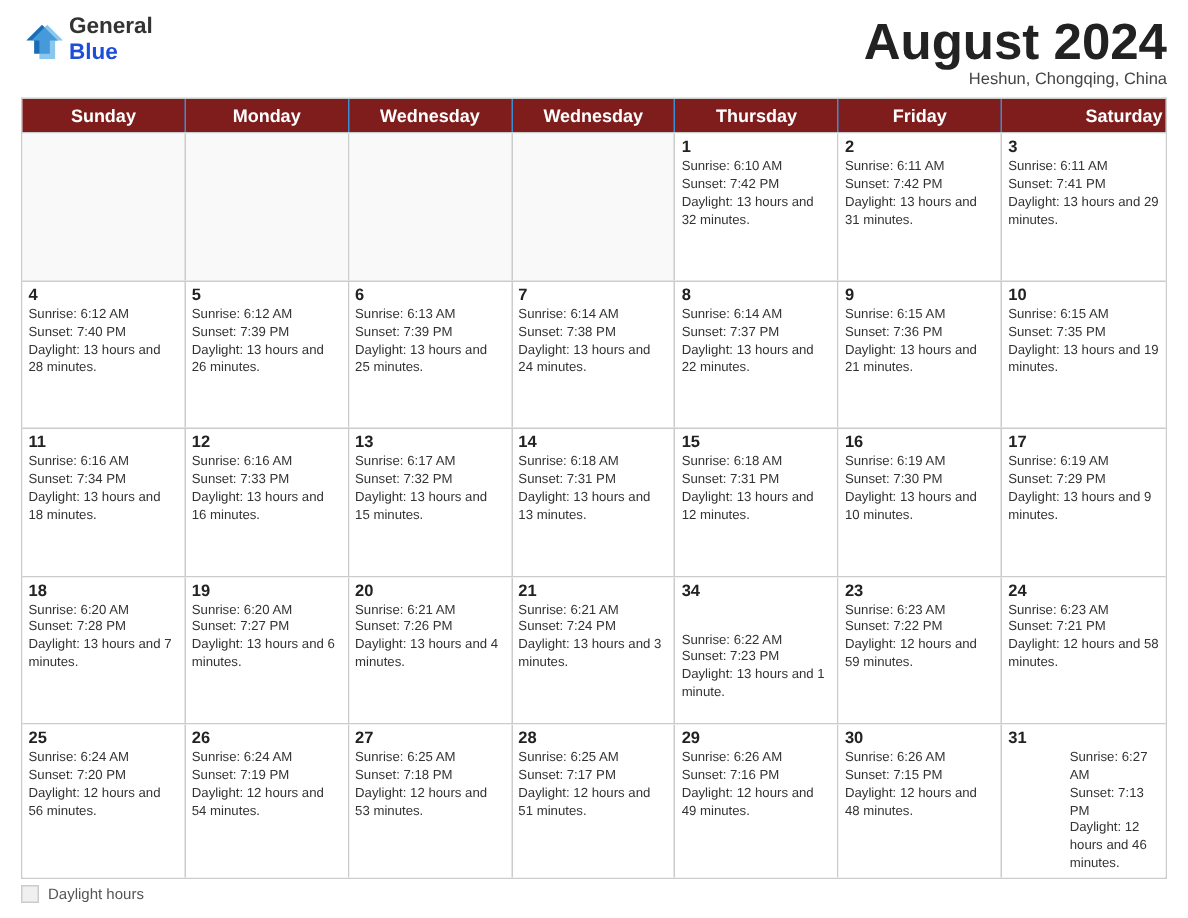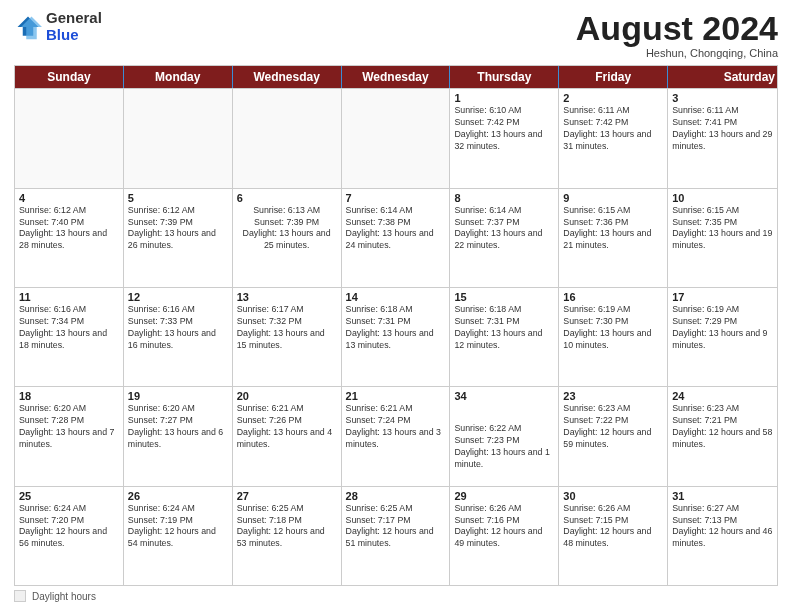--- a/index.html
+++ b/index.html
@@ -194,21 +194,21 @@
 Daylight: 13 hours and 28 minutes.</div>
           </div>
           <div class="cal-cell">
             <span class="day-num">5</span>
             <div class="day-info" style="white-space: pre-line;">Sunrise: 6:12 AM
 Sunset: 7:39 PM
 Daylight: 13 hours and 26 minutes.</div>
           </div>
           <div class="cal-cell">
             <span class="day-num">6</span>
-            <div class="day-info" style="white-space: pre-line; text-align: center;">Sunrise: 6:13 AM
+            <div class="day-info" style="white-space: pre-line;">Sunrise: 6:13 AM
 Sunset: 7:39 PM
 Daylight: 13 hours and 25 minutes.</div>
           </div>
           <div class="cal-cell">
             <span class="day-num">7</span>
             <div class="day-info" style="white-space: pre-line;">Sunrise: 6:14 AM
 Sunset: 7:38 PM
 Daylight: 13 hours and 24 minutes.</div>
           </div>
           <div class="cal-cell">
@@ -350,21 +350,21 @@
 Daylight: 12 hours and 49 minutes.</div>
           </div>
           <div class="cal-cell">
             <span class="day-num">30</span>
             <div class="day-info" style="white-space: pre-line;">Sunrise: 6:26 AM
 Sunset: 7:15 PM
 Daylight: 12 hours and 48 minutes.</div>
           </div>
           <div class="cal-cell">
             <span class="day-num">31</span>
-            <div class="day-info" style="white-space: pre-line;">Sunrise: 6:27 AM
+            <div class="day-info" style="white-space: pre-line; margin-left: 41px;">Sunrise: 6:27 AM
 Sunset: 7:13 PM
 Daylight: 12 hours and 46 minutes.</div>
           </div>
         </div>
       </div>
   </div>
 
   <div class="legend">
     <span class="legend-box"></span>
     <span>Daylight hours</span>

